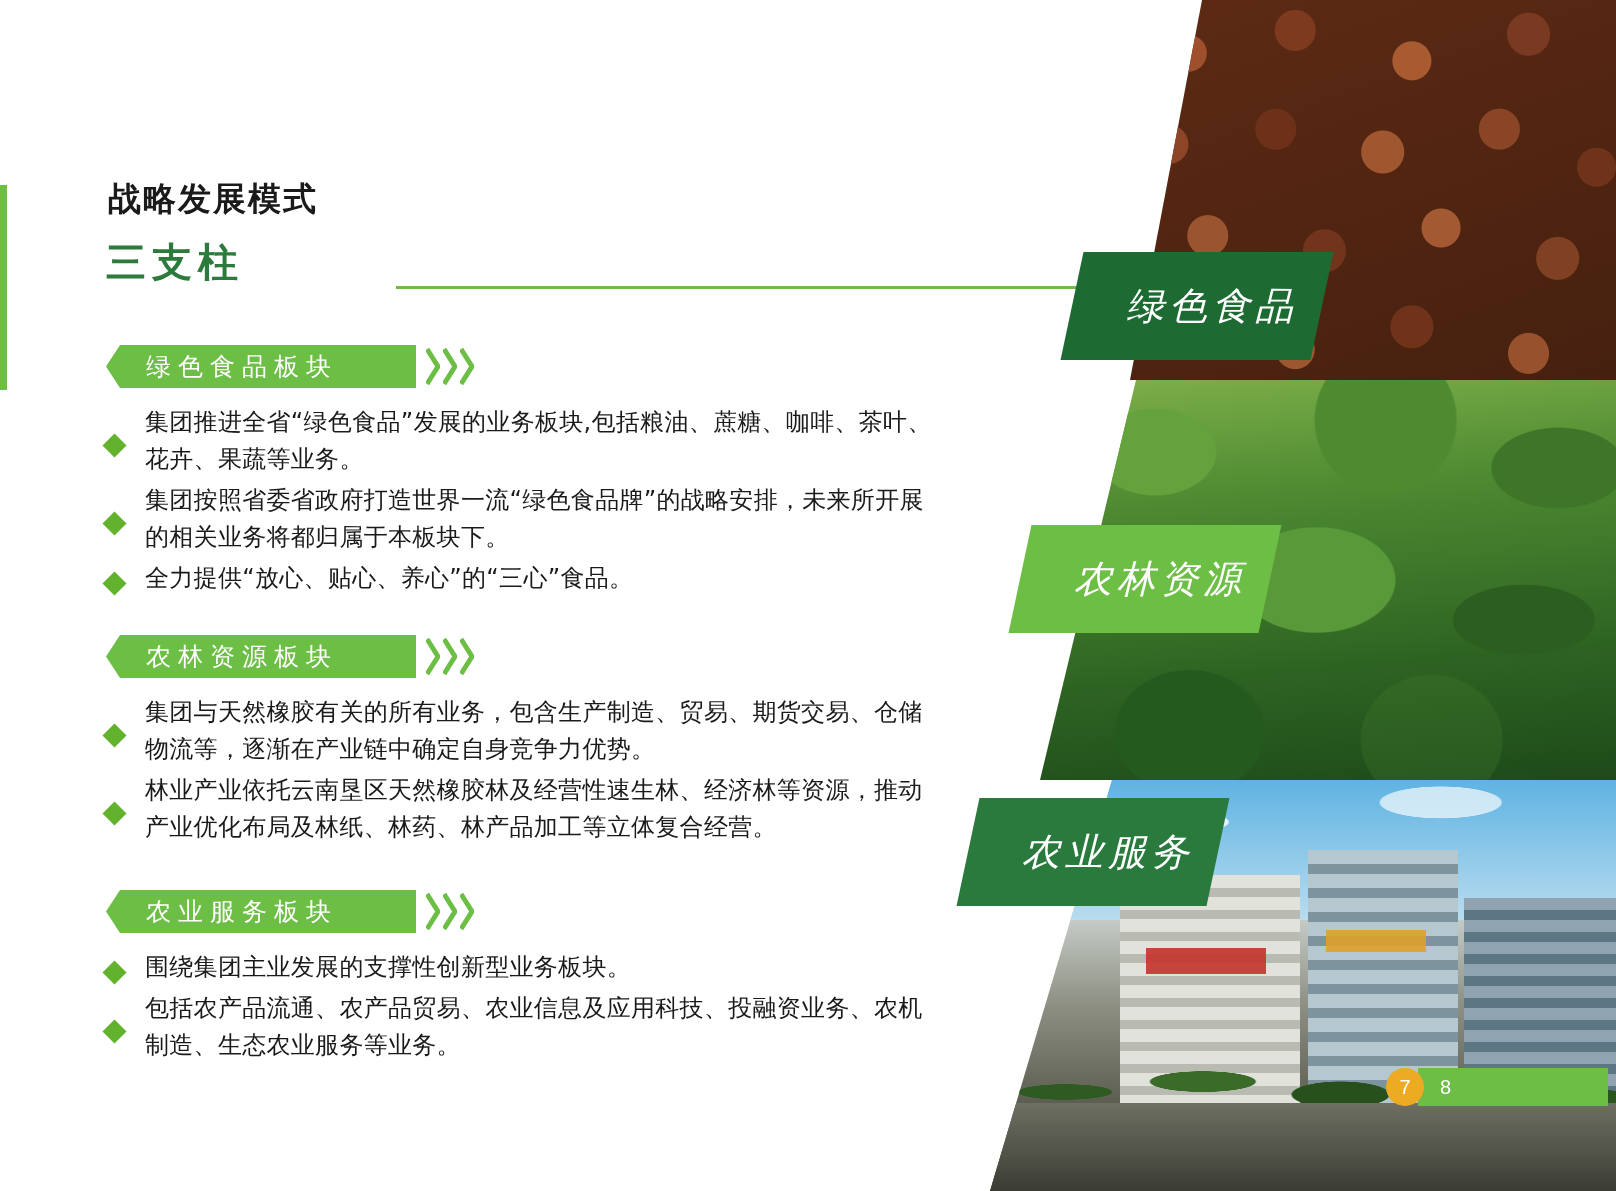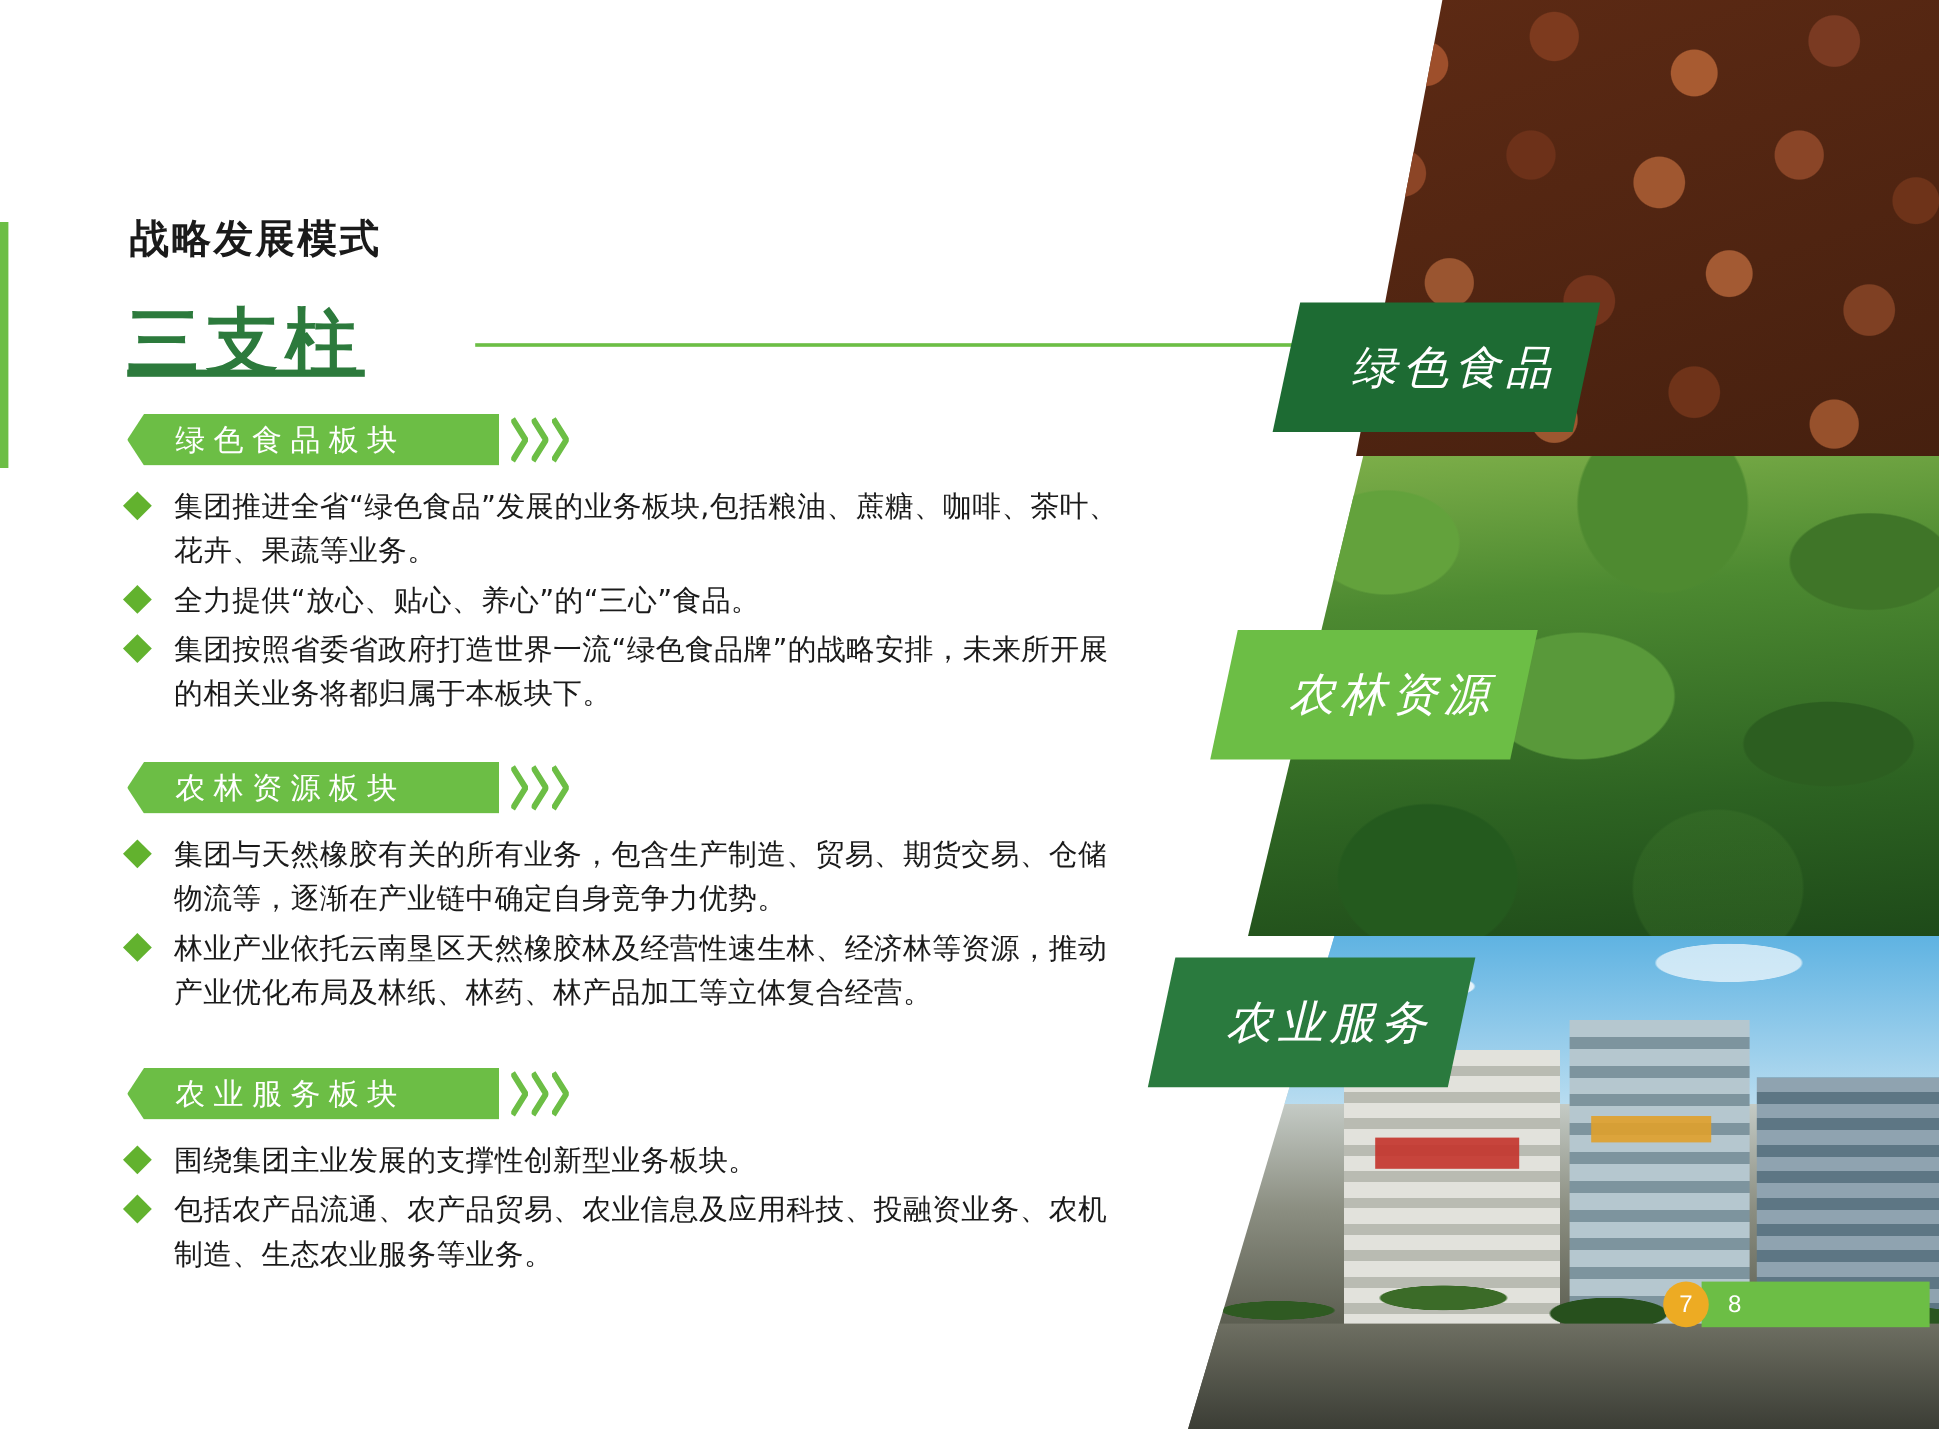--- a/index.html
+++ b/index.html
@@ -24,25 +24,24 @@
   .kicker{
     position:absolute;left:108px;top:160px;
     font-size:33px;font-weight:bold;color:#1a1a1a;
     letter-spacing:2px;
     font-family:"DejaVu Sans","Liberation Sans",sans-serif;
   }
   .headline-wrap{
     position:absolute;left:106px;top:222px;width:930px;height:72px;
   }
   .headline{
-    position:absolute;left:0;top:16px;
-    font-size:60px;font-weight:bold;color:#2c7a3c;
+    position:absolute;left:0;top:3px;
+    font-size:40px;font-weight:bold;color:#2c7a3c;
     letter-spacing:6px;line-height:1;
     font-family:"DejaVu Sans","Liberation Sans",sans-serif;
-    text-decoration:underline;
   }
   .headline-rule{
     position:absolute;left:290px;top:47px;width:740px;height:3px;
     background:#6cbe45;
   }
 
   
   .section{position:absolute;left:0;width:960px;}
   .banner{
     position:relative;height:43px;width:360px;margin-left:106px;
@@ -61,21 +60,21 @@
   }
   .chev{position:absolute;top:2px;width:14px;height:39px;}
   .chev svg{display:block;}
   .chev1{left:320px;}
   .chev2{left:337px;}
   .chev3{left:354px;}
 
   
   .bullets{margin-left:106px;margin-top:16px;width:830px;}
   .bullet{
-    position:relative;display:flex;align-items:flex-start;
+    position:relative;display:flex;align-items:center;
     margin-bottom:4px;
   }
   .dia{
     flex:0 0 auto;width:17px;height:17px;margin-top:9px;margin-right:22px;
     background:#62b22e;transform:rotate(45deg);
   }
   .btext{
     flex:1 1 auto;
     font-size:24px;line-height:37px;color:#1a1a1a;
     font-family:"DejaVu Sans","Liberation Sans",sans-serif;
@@ -223,25 +222,25 @@
             </svg>
         </div>
       </div>
       <div class="bullets">
         <div class="bullet">
           <div class="dia"></div>
           <div class="btext">集团推进全省“绿色食品”发展的业务板块,包括粮油、蔗糖、咖啡、茶叶、花卉、果蔬等业务。</div>
         </div>
         <div class="bullet">
           <div class="dia"></div>
+          <div class="btext">集团按照省委省政府打造世界一流“绿色食品牌”的战略安排，未来所开展的相关业务将都归属于本板块下。</div>
+        </div>
+        <div class="bullet">
+          <div class="dia"></div>
           <div class="btext">全力提供“放心、贴心、养心”的“三心”食品。</div>
-        </div>
-        <div class="bullet">
-          <div class="dia"></div>
-          <div class="btext">集团按照省委省政府打造世界一流“绿色食品牌”的战略安排，未来所开展的相关业务将都归属于本板块下。</div>
         </div>
       </div>
     </div>
 
     <div class="section" style="top:873px;">
       <div class="banner">
         <div class="banner-shape"></div>
         <div class="banner-label">农业服务板块</div>
         <div class="chev chev1">
           <svg width="14" height="39" viewBox="0 0 14 39">

